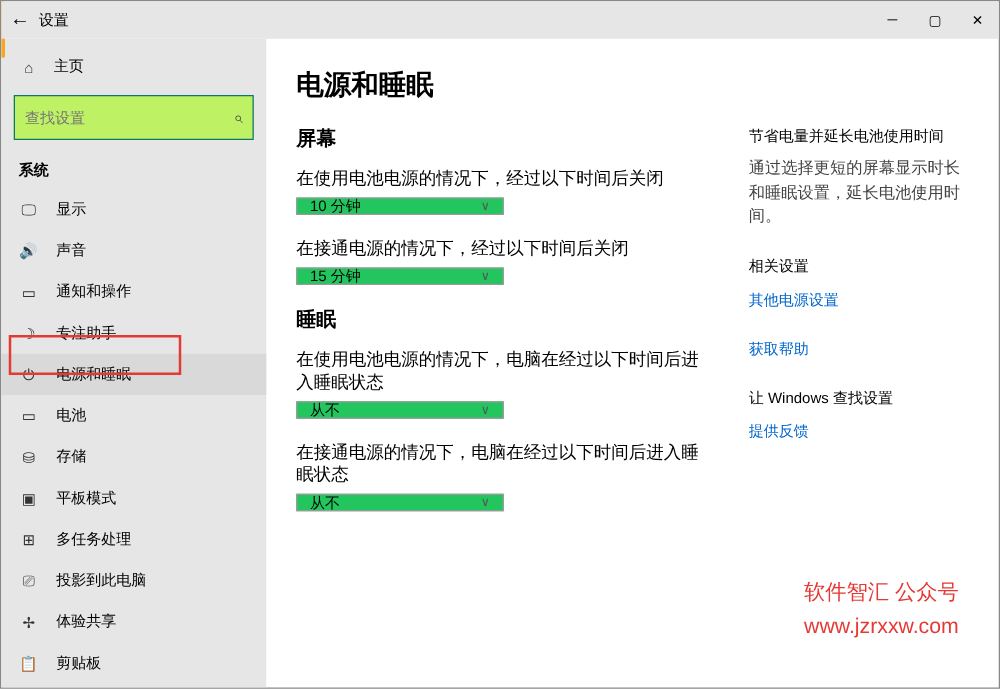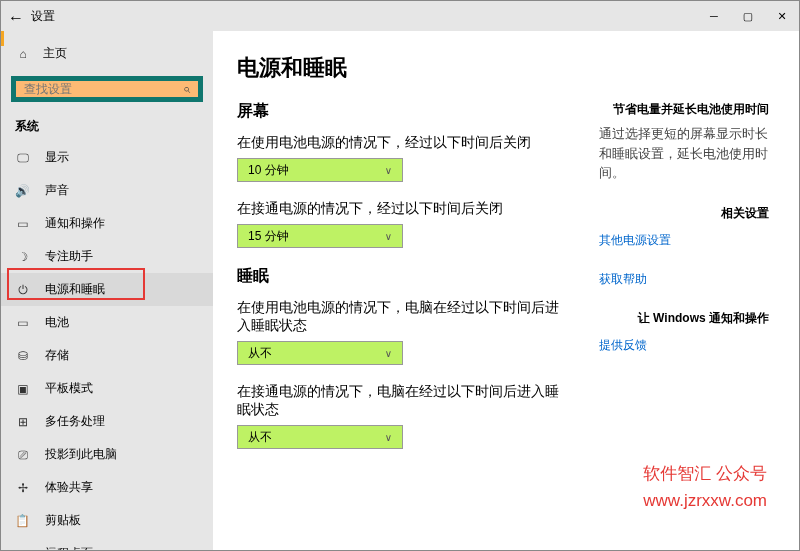--- a/index.html
+++ b/index.html
@@ -6,38 +6,38 @@
 body { width: 800px; height: 551px; overflow: hidden; background: #fff; border: 1px solid #888; position: relative; }
 .orange-strip { position: absolute; left: 0; top: 0; width: 3px; height: 45px; background: #f5a623; }
 .titlebar { height: 30px; display: flex; align-items: center; background: #e6e6e6; position: relative; }
 .back { width: 30px; text-align: center; font-size: 16px; cursor: pointer; }
 .title { font-size: 12px; }
 .winctrl { position: absolute; right: 0; top: 0; display: flex; }
 .winbtn { width: 34px; height: 30px; display: flex; align-items: center; justify-content: center; font-size: 11px; }
 .container { display: flex; height: calc(100% - 30px); }
 .sidebar { width: 212px; background: #e6e6e6; padding: 8px 0; }
 .home { display: flex; align-items: center; padding: 6px 14px; font-size: 12px; gap: 12px; }
-.searchbox { margin: 8px 10px; height: 26px; background: #fdba74; border: 5px solid #0f766e; display: flex; align-items: center; padding: 0 8px; justify-content: space-between; }
+.searchbox { margin: 8px 10px; height: 36px; background: #bef264; border: 1px solid #0f766e; display: flex; align-items: center; padding: 0 8px; justify-content: space-between; }
 .searchbox input { border: none; background: transparent; outline: none; font-size: 12px; width: 160px; }
 .search-icon { font-size: 13px; color: #444; transform: scaleX(-1); }
 .category { padding: 8px 14px 6px; font-size: 12px; font-weight: 600; }
 .navitem { display: flex; align-items: center; padding: 8px 14px; font-size: 12px; gap: 14px; cursor: pointer; }
 .navitem.selected { background: #d9d9d9; }
 .navicon { width: 16px; display: flex; justify-content: center; color: #333; }
 .highlight { position: absolute; border: 2px solid #e53935; pointer-events: none; }
 .main { flex: 1; padding: 22px 30px 20px 24px; display: flex; gap: 30px; overflow: hidden; }
 .content { flex: 1; }
 h1 { font-size: 22px; font-weight: 600; margin-bottom: 18px; }
 h2 { font-size: 16px; font-weight: 600; margin-bottom: 12px; margin-top: 6px; }
 .field { margin-bottom: 18px; }
 .label { font-size: 14px; margin-bottom: 6px; }
-.select { width: 166px; height: 24px; border: 1px solid #999; display: flex; align-items: center; justify-content: space-between; padding: 0 10px; font-size: 12px; background: #bef264; }
+.select { width: 166px; height: 14px; border: 1px solid #999; display: flex; align-items: center; justify-content: space-between; padding: 0 10px; font-size: 12px; background: #22c55e; }
 .chev { font-size: 10px; color: #555; }
 .aside { width: 170px; padding-top: 48px; font-size: 12px; }
-.atitle { font-weight: 700; margin-bottom: 6px; font-size: 12px; text-align: right; }
+.atitle { font-weight: 400; margin-bottom: 6px; font-size: 12px; }
 .atext { color: #444; margin-bottom: 22px; line-height: 1.5; font-size: 13px; }
 .link { color: #0066cc; margin-bottom: 22px; cursor: pointer; font-size: 12px; margin-top: 10px; }
 .watermark { position: absolute; right: 32px; bottom: 36px; color: #e53935; font-size: 17px; text-align: center; line-height: 1.6; font-family: serif; }
 </style>
 </head>
 <body>
 
 <div class="orange-strip"></div>
 
 <div class="titlebar">
@@ -152,21 +152,21 @@
         </div>
       </div>
     </div>
 
     <div class="aside">
       <div class="atitle">节省电量并延长电池使用时间</div>
       <div class="atext">通过选择更短的屏幕显示时长和睡眠设置，延长电池使用时间。</div>
       <div class="atitle">相关设置</div>
       <div class="link">其他电源设置</div>
       <div class="link">获取帮助</div>
-      <div class="atitle">让 Windows 通知和操作</div>
+      <div class="atitle">让 Windows 查找设置</div>
       <div class="link">提供反馈</div>
     </div>
   </div>
 </div>
 
 <div class="highlight" style="left:6px; top:267px; width:138px; height:32px;"></div>
 
 <div class="watermark">
   <div>软件智汇 公众号</div>
   <div>www.jzrxxw.com</div>

